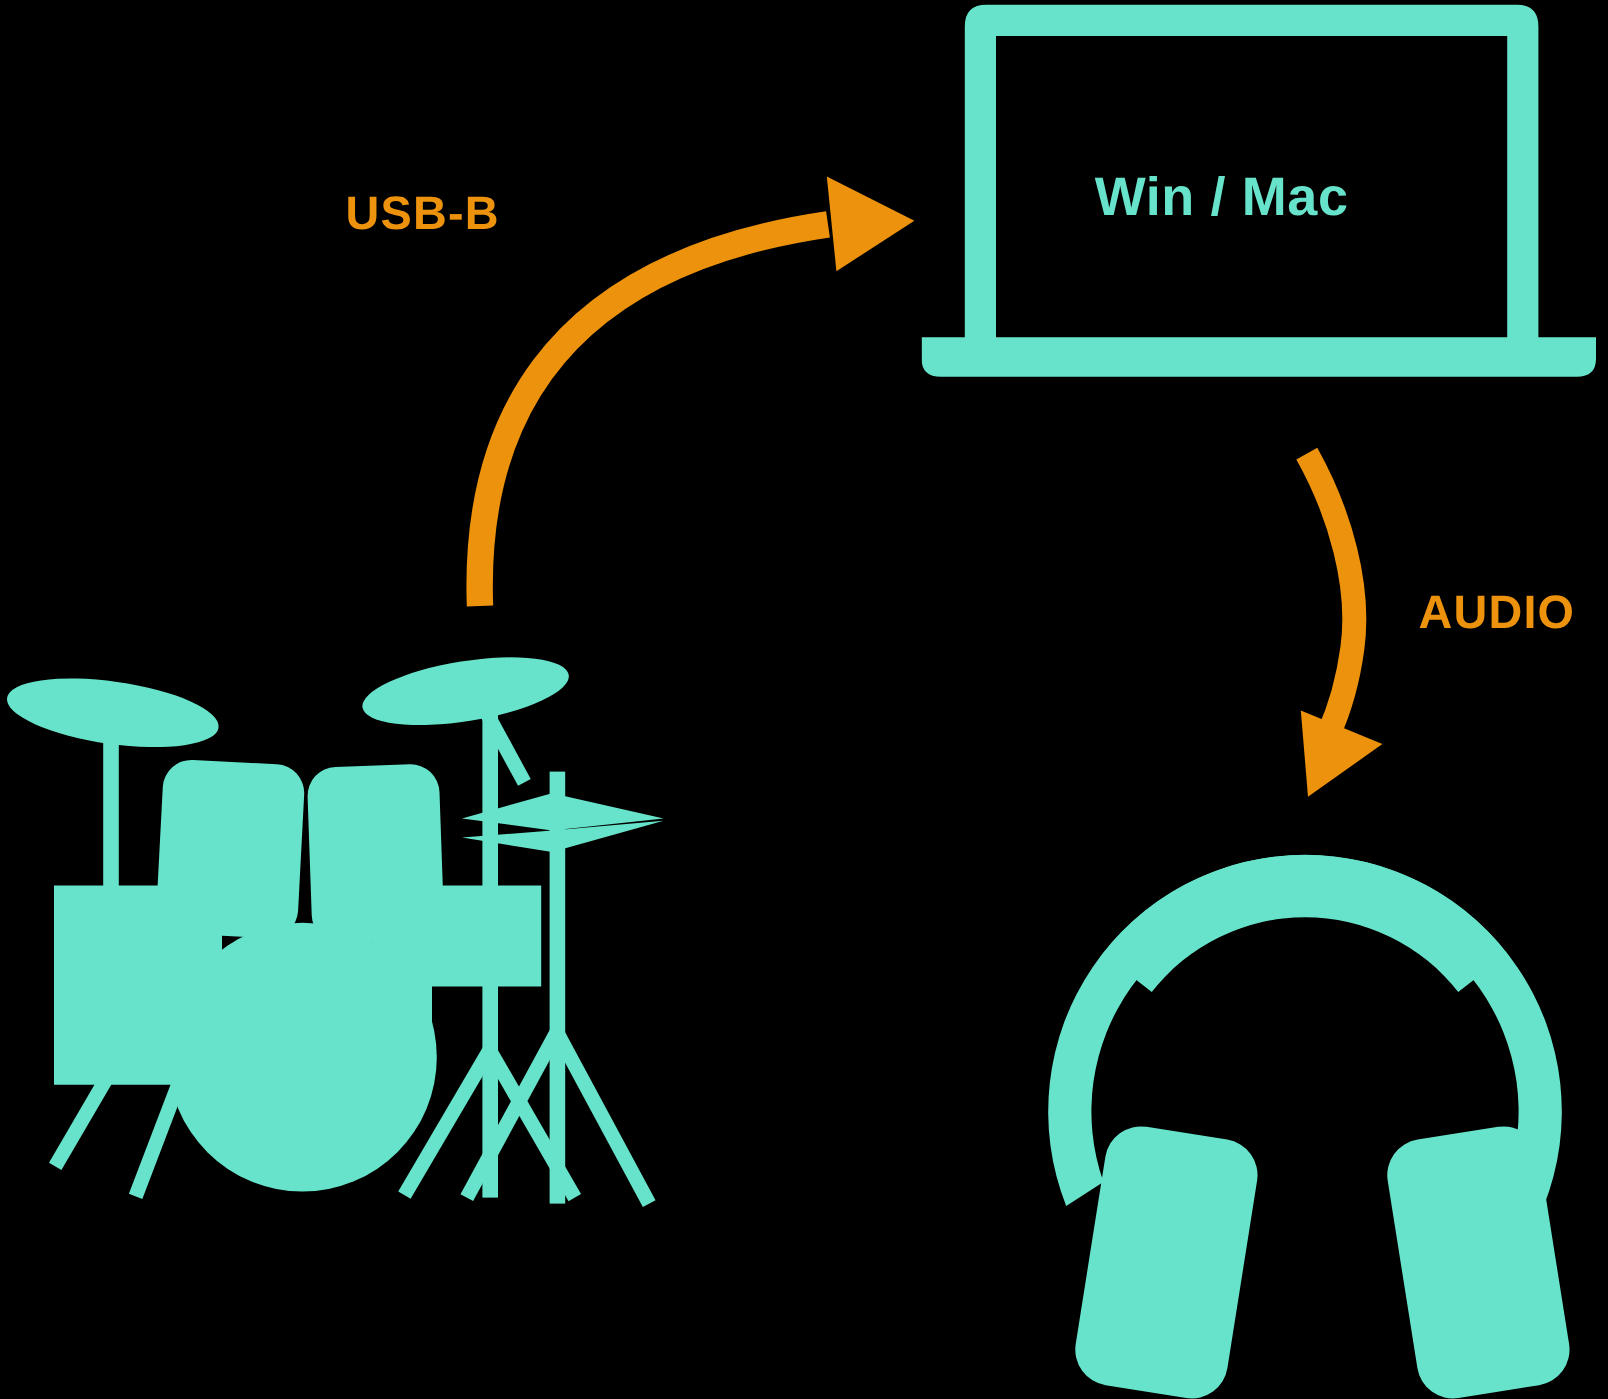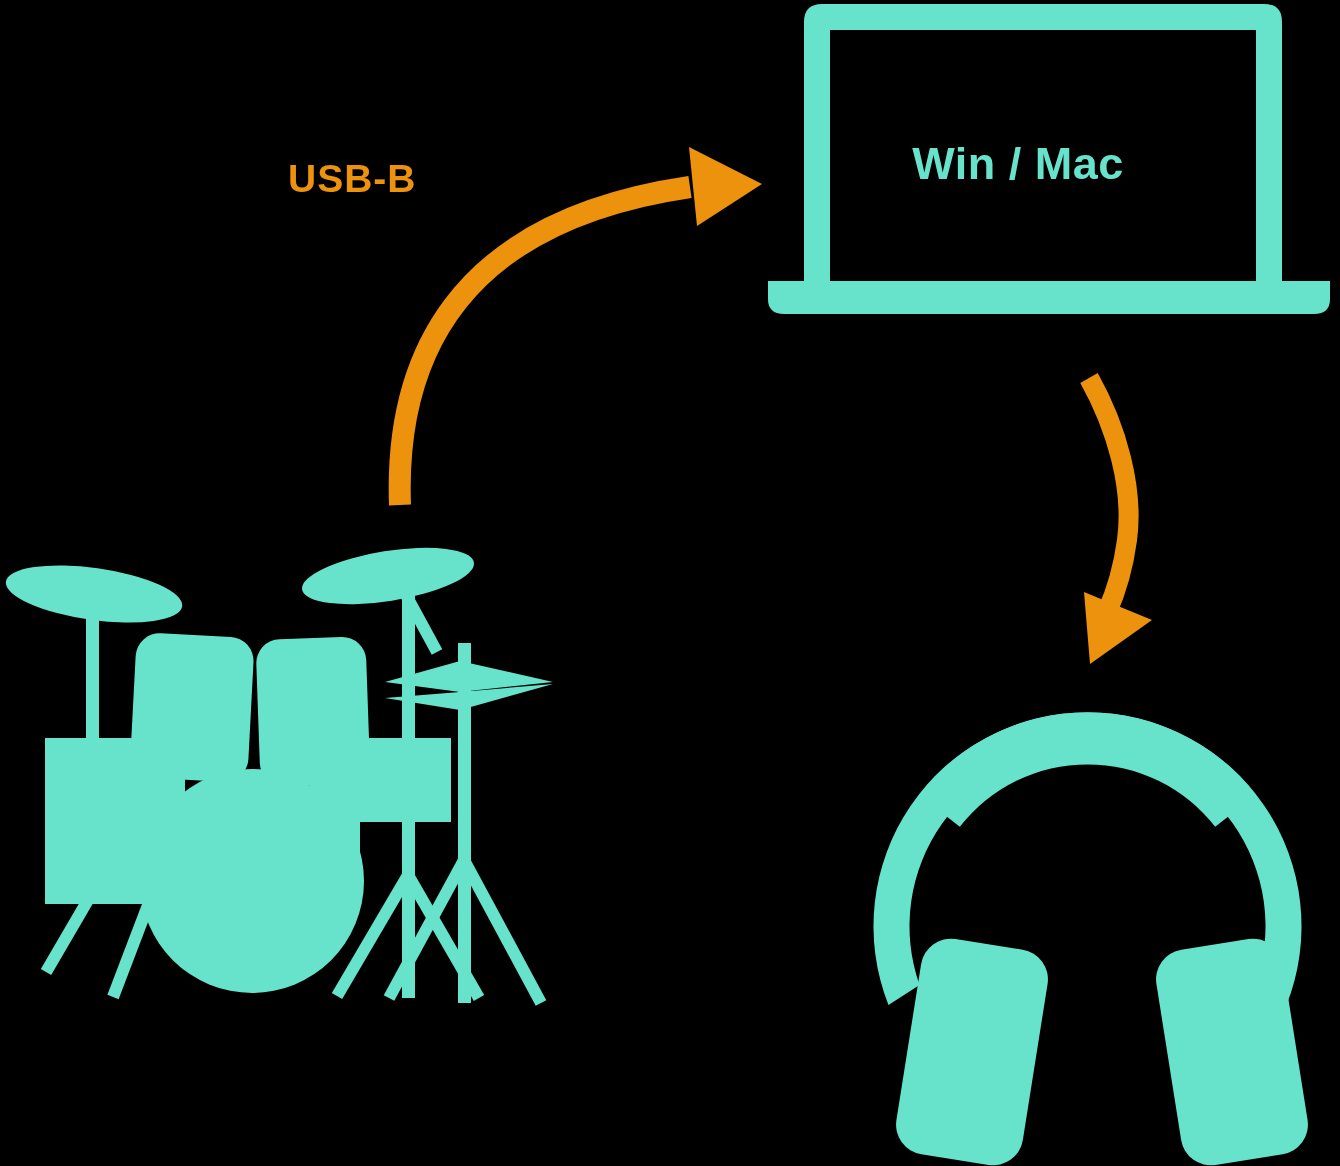--- a/index.html
+++ b/index.html
@@ -107,14 +107,15 @@
       <polygon class="orange-fill" points="762,184 689,147 697,226"></polygon>
     </g>
 
     <g>
       <path class="orange-line" stroke-width="20" stroke-linecap="butt" d="M1089 378 C 1117 428 1134 489 1127 540 C 1123 570 1116 592 1107 612"></path>
       <polygon class="orange-fill" points="1090,664 1084,592 1152,620"></polygon>
     </g>
   </svg>
 
   <div class="edge-label" style="left:288px; top:157px;">USB-B</div>
+  <div class="edge-label" style="left:1182px; top:489px;">AUDIO</div>
 
 </div>
 
 </body></html>

